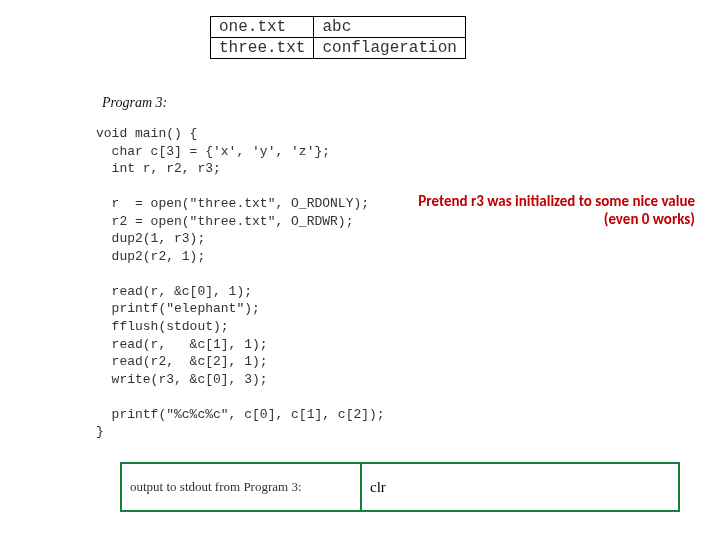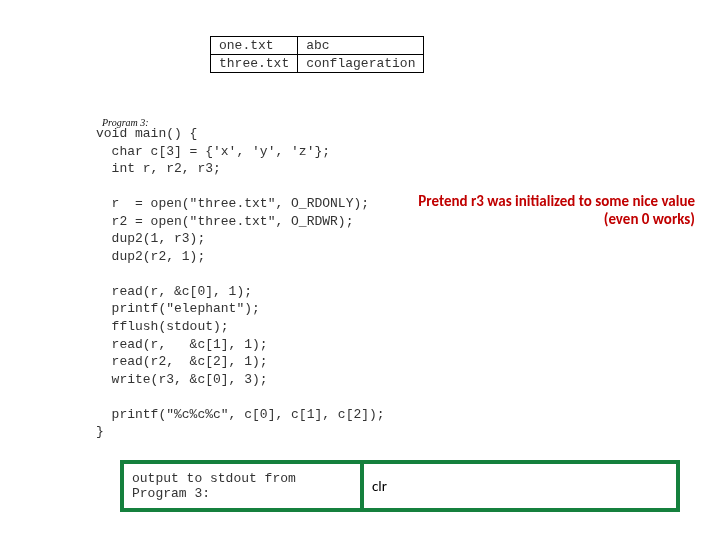--- a/index.html
+++ b/index.html
@@ -7,40 +7,39 @@
     margin: 0;
     padding: 0;
     width: 720px;
     height: 540px;
     background: #fff;
     font-family: Arial, Helvetica, sans-serif;
     position: relative;
   }
   .file-table {
     position: absolute;
-    top: 36px;
+    top: 16px;
     left: 210px;
     border-collapse: collapse;
     font-family: "Courier New", monospace;
-    font-size: 13px;
+    font-size: 16px;
   }
   .file-table td {
     border: 1px solid #000;
     padding: 1px 8px;
     color: #333;
   }
   .program-label {
     position: absolute;
     top: 95px;
     left: 102px;
     font-family: "Times New Roman", serif;
     font-style: italic;
-    font-size: 10px;
+    font-size: 14px;
     color: #111;
-    margin-top: 22px;
   }
   .code-block {
     position: absolute;
     top: 125px;
     left: 96px;
     font-family: "Courier New", monospace;
     font-size: 13px;
     line-height: 1.35;
     white-space: pre;
     color: #333;
@@ -59,24 +58,25 @@
   }
   .output-box {
     position: absolute;
     bottom: 28px;
     left: 120px;
     width: 560px;
     height: 48px;
     border-collapse: collapse;
   }
   .output-box td {
-    border: 4px solid #15803d;
+    border: 2px solid #15803d;
     padding: 4px 8px;
     vertical-align: middle;
     height: 48px;
+    font-family: Liberation Serif, serif;
   }
   .output-label-cell {
     width: 240px;
     font-family: "Courier New", monospace;
     font-size: 13px;
     color: #333;
     text-align: left;
   }
   .output-answer-cell {
     font-family: "Calibri", Arial, sans-serif;

